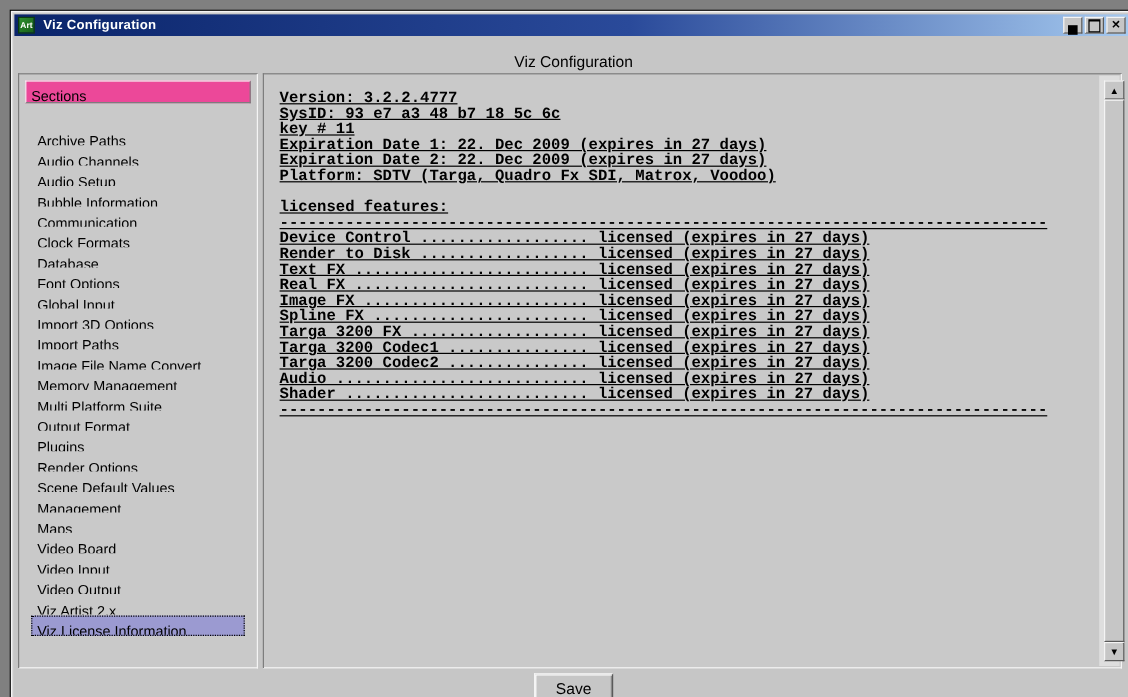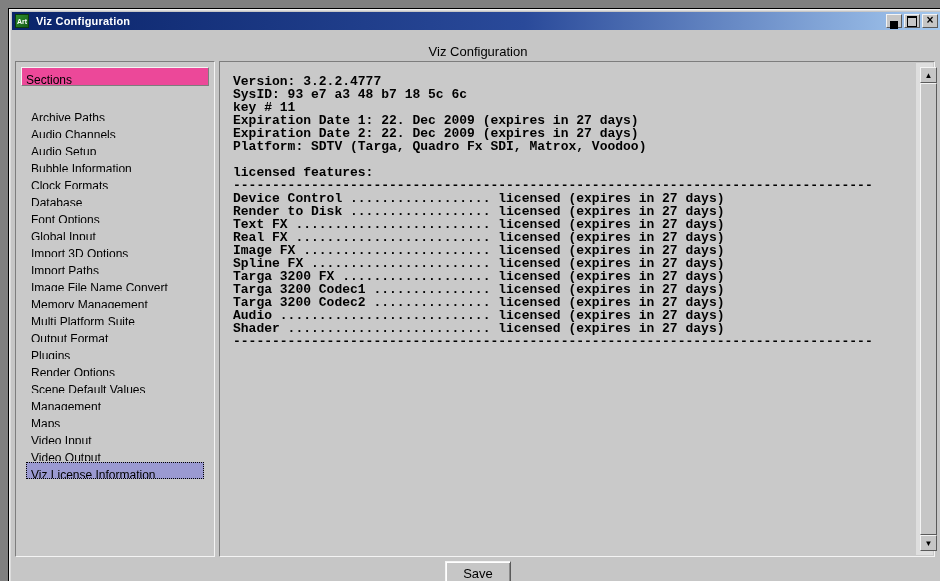--- a/index.html
+++ b/index.html
@@ -70,21 +70,21 @@
   
   .content {
     position:absolute; left:210px; top:52px; width:716px; height:496px;
     background:#c9c9c9;
     border:1px solid; border-color:#7d7d7d #f4f4f4 #f4f4f4 #7d7d7d;
   }
   .license-pre {
     position:absolute; left:9px; top:9px; right:22px; bottom:4px;
     font-family:"Liberation Mono","DejaVu Sans Mono",monospace;
     font-size:13px; font-weight:bold; line-height:13px;
-    color:#000; white-space:pre; overflow:hidden;
+    color:#000; white-space:pre; overflow:hidden;text-decoration:underline;
   }
 
   
   .scrollbar {
     position:absolute; top:1px; right:1px; bottom:1px; width:17px;
     background:#dedede;
     display:flex; flex-direction:column;
   }
   .sb-btn {
     width:17px; height:16px; background:#c6c6c6; flex:0 0 auto;
@@ -136,37 +136,40 @@
 
   <div class="dialog-title">Viz Configuration</div>
 
   <div class="sidebar">
     <div class="sections-header">Sections</div>
     <div class="sections-list">
         <div class="side-item">Archive Paths</div>
         <div class="side-item">Audio Channels</div>
         <div class="side-item">Audio Setup</div>
         <div class="side-item">Bubble Information</div>
+        <div class="side-item">Communication</div>
         <div class="side-item">Clock Formats</div>
         <div class="side-item">Database</div>
         <div class="side-item">Font Options</div>
         <div class="side-item">Global Input</div>
         <div class="side-item">Import 3D Options</div>
         <div class="side-item">Import Paths</div>
         <div class="side-item">Image File Name Convert</div>
         <div class="side-item">Memory Management</div>
         <div class="side-item">Multi Platform Suite</div>
         <div class="side-item">Output Format</div>
         <div class="side-item">Plugins</div>
         <div class="side-item">Render Options</div>
         <div class="side-item">Scene Default Values</div>
         <div class="side-item">Management</div>
         <div class="side-item">Maps</div>
+        <div class="side-item">Video Board</div>
         <div class="side-item">Video Input</div>
         <div class="side-item">Video Output</div>
+        <div class="side-item">Viz Artist 2.x</div>
         <div class="side-item selected">Viz License Information</div>
       </div>
   </div>
 
   <div class="content">
     <pre class="license-pre">Version: 3.2.2.4777
 SysID: 93 e7 a3 48 b7 18 5c 6c
 key # 11
 Expiration Date 1: 22. Dec 2009 (expires in 27 days)
 Expiration Date 2: 22. Dec 2009 (expires in 27 days)

